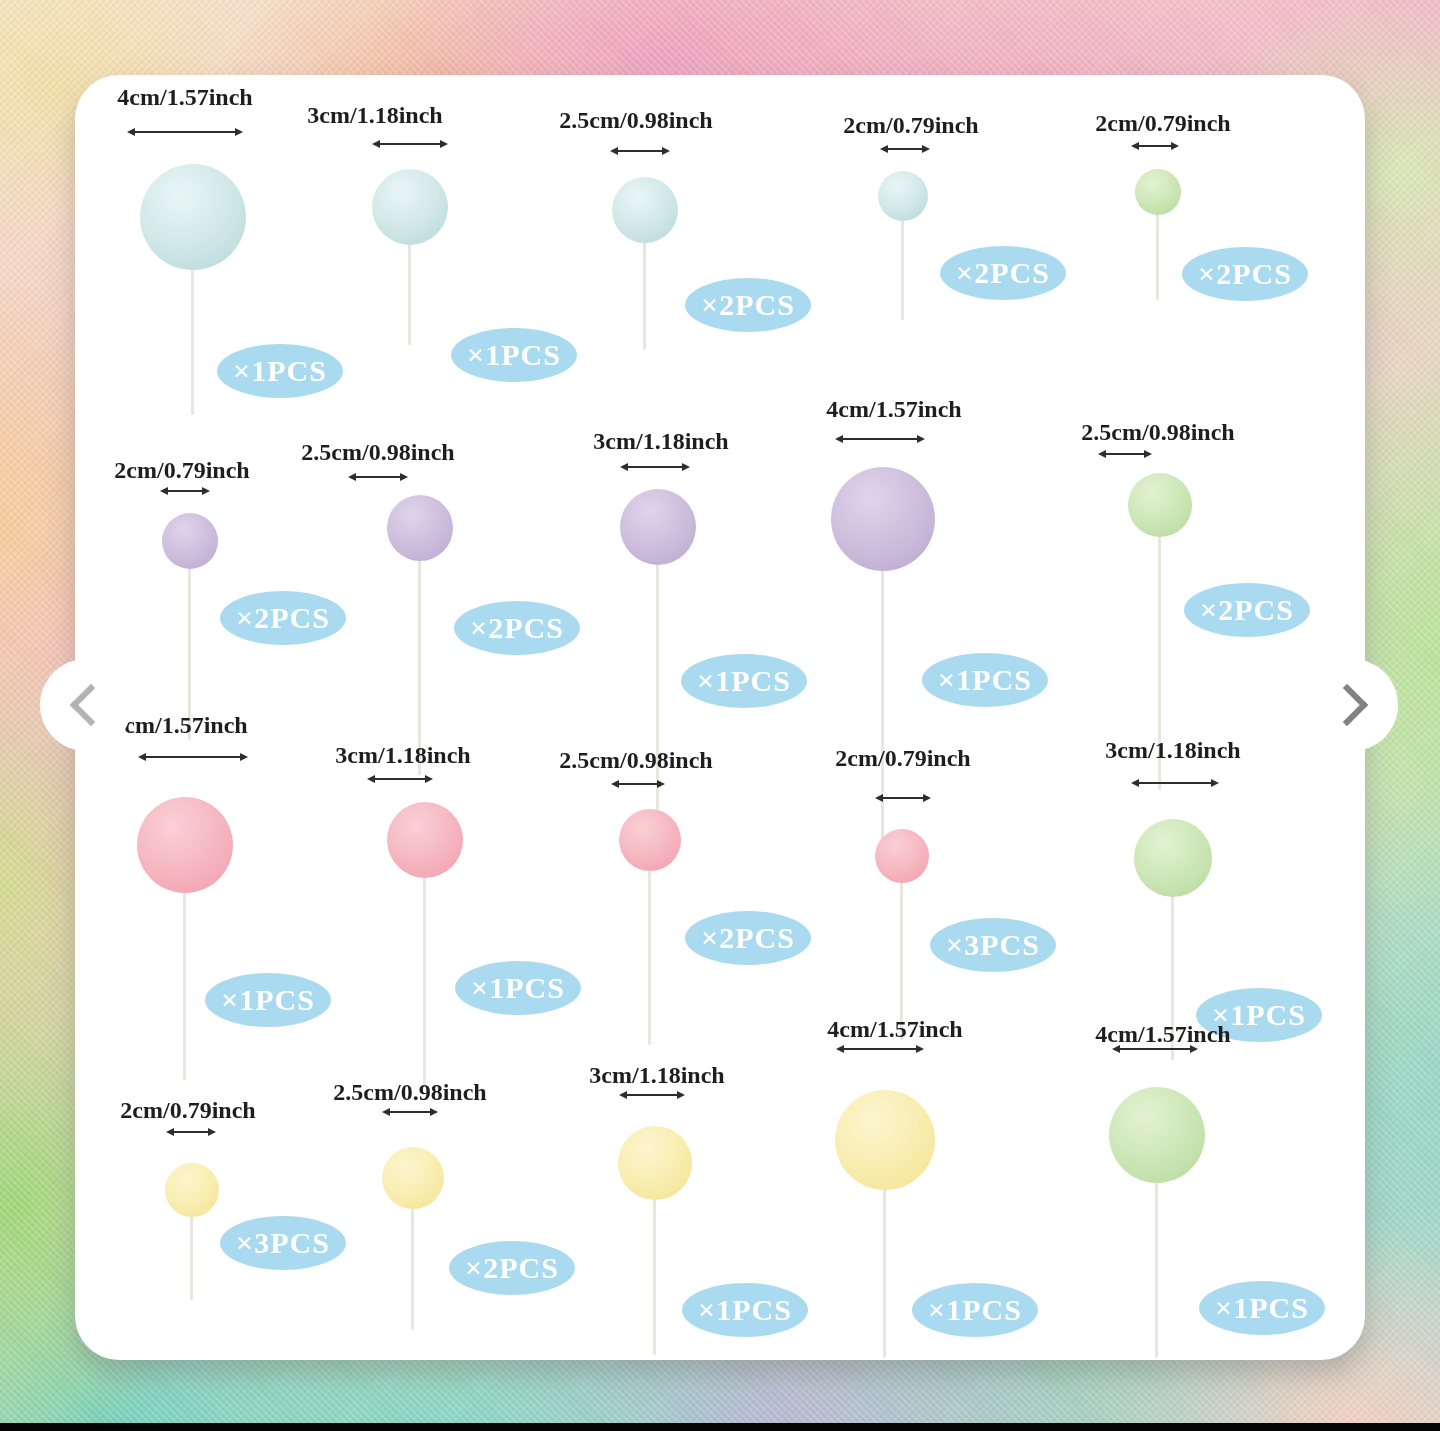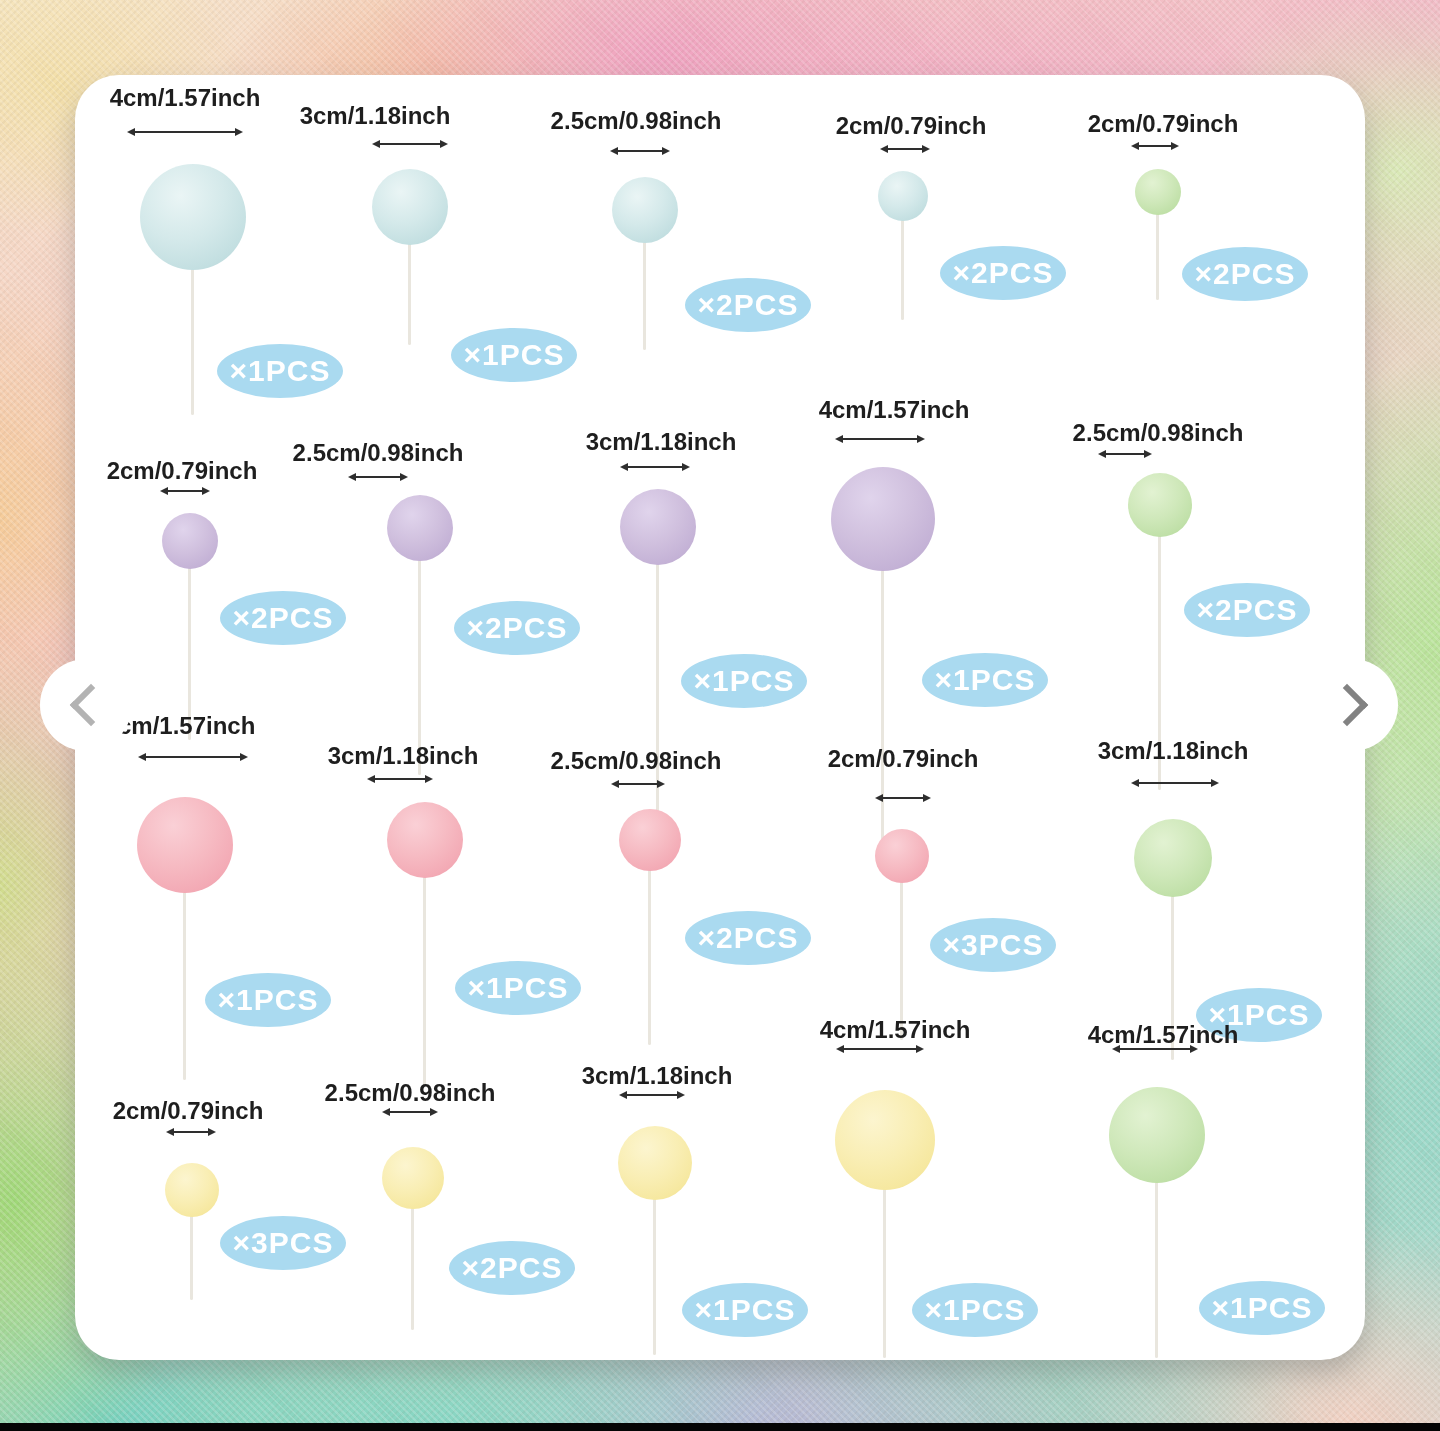--- a/index.html
+++ b/index.html
@@ -14,21 +14,21 @@
       radial-gradient(240px 340px at 0% 62%, rgba(205,224,135,.9) 0%, rgba(205,224,135,0) 75%),
       radial-gradient(260px 360px at 1% 84%, rgba(150,216,110,.9) 0%, rgba(150,216,110,0) 75%),
       radial-gradient(420px 300px at 8% 100%, rgba(110,207,192,.95) 0%, rgba(110,207,192,0) 75%),
       radial-gradient(500px 280px at 30% 100%, rgba(126,212,196,.9) 0%, rgba(126,212,196,0) 75%),
       radial-gradient(420px 260px at 52% 100%, rgba(190,176,218,.9) 0%, rgba(190,176,218,0) 75%),
       radial-gradient(360px 240px at 72% 100%, rgba(160,200,190,.7) 0%, rgba(160,200,190,0) 75%),
       radial-gradient(380px 280px at 94% 100%, rgba(246,207,192,.95) 0%, rgba(246,207,192,0) 75%),
       radial-gradient(300px 420px at 100% 78%, rgba(150,214,200,.85) 0%, rgba(150,214,200,0) 75%),
       radial-gradient(280px 380px at 100% 45%, rgba(180,228,148,.85) 0%, rgba(180,228,148,0) 75%),
       radial-gradient(300px 240px at 97% 12%, rgba(214,236,180,.9) 0%, rgba(214,236,180,0) 75%),
-      linear-gradient(150deg,#f6e7c8 0%,#f4c9c4 22%,#f2b9c8 38%,#e7d6c2 52%,#cfe3bc 68%,#a5dcc2 84%,#bcd8d8 100%);}
+      linear-gradient(150deg,#f6e7c8 0%,#f4c9c4 22%,#f2b9c8 38%,#e7d6c2 52%,#cfe3bc 68%,#a5dcc2 84%,#bcd8d8 100%); font-family: Liberation Serif, serif;}
   .texture{position:absolute;inset:0;pointer-events:none;z-index:1;
     background:
       repeating-linear-gradient(45deg, rgba(255,255,255,.16) 0 2px, rgba(255,255,255,0) 2px 5px),
       repeating-linear-gradient(-45deg, rgba(140,120,100,.08) 0 2px, rgba(140,120,100,0) 2px 5px);}
   .card{position:absolute;left:75px;top:75px;width:1290px;height:1285px;background:#fff;
     border-radius:44px;box-shadow:0 14px 28px rgba(110,110,110,.38);z-index:2;}
   .cell{position:absolute;inset:0;pointer-events:none;}
   .size-label{position:absolute;transform:translateX(-50%);white-space:nowrap;
     font-size:24px;font-weight:700;color:#1e1e1e;letter-spacing:0;}
   .dim{position:absolute;height:2px;background:#2e2e2e;}

